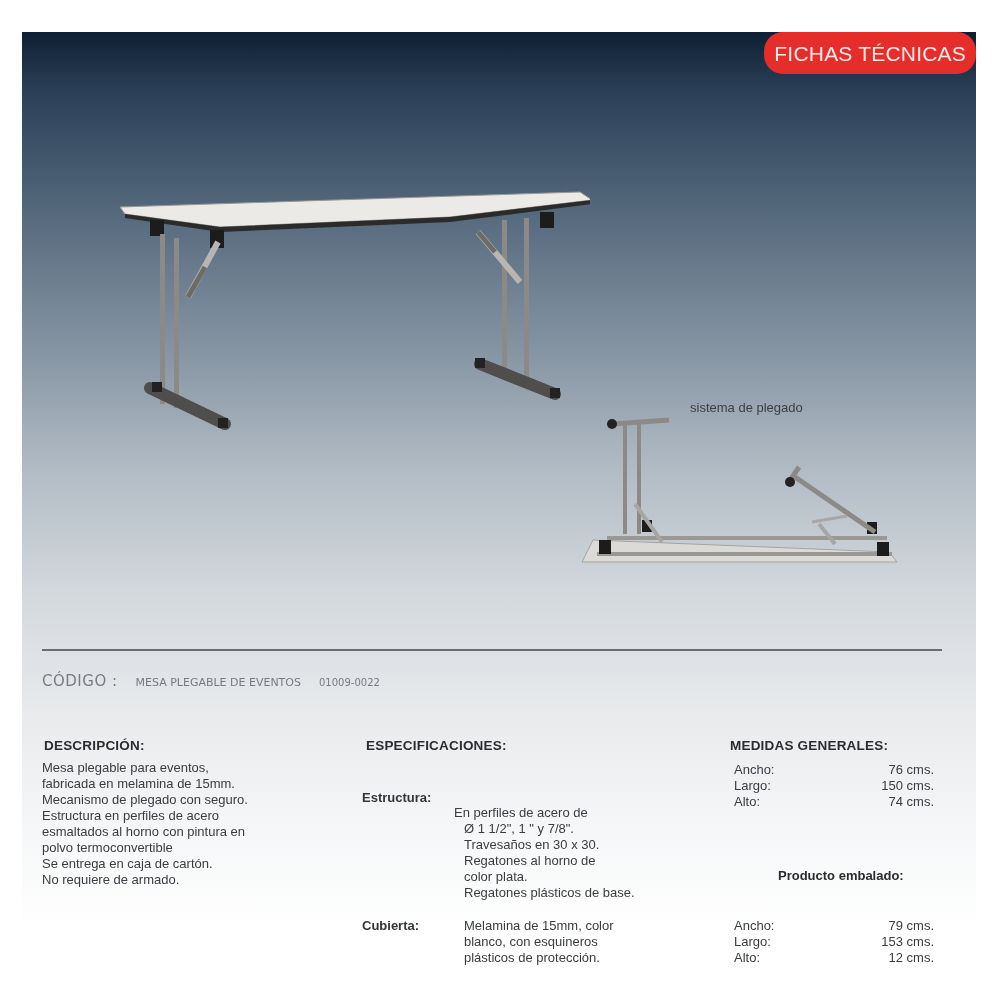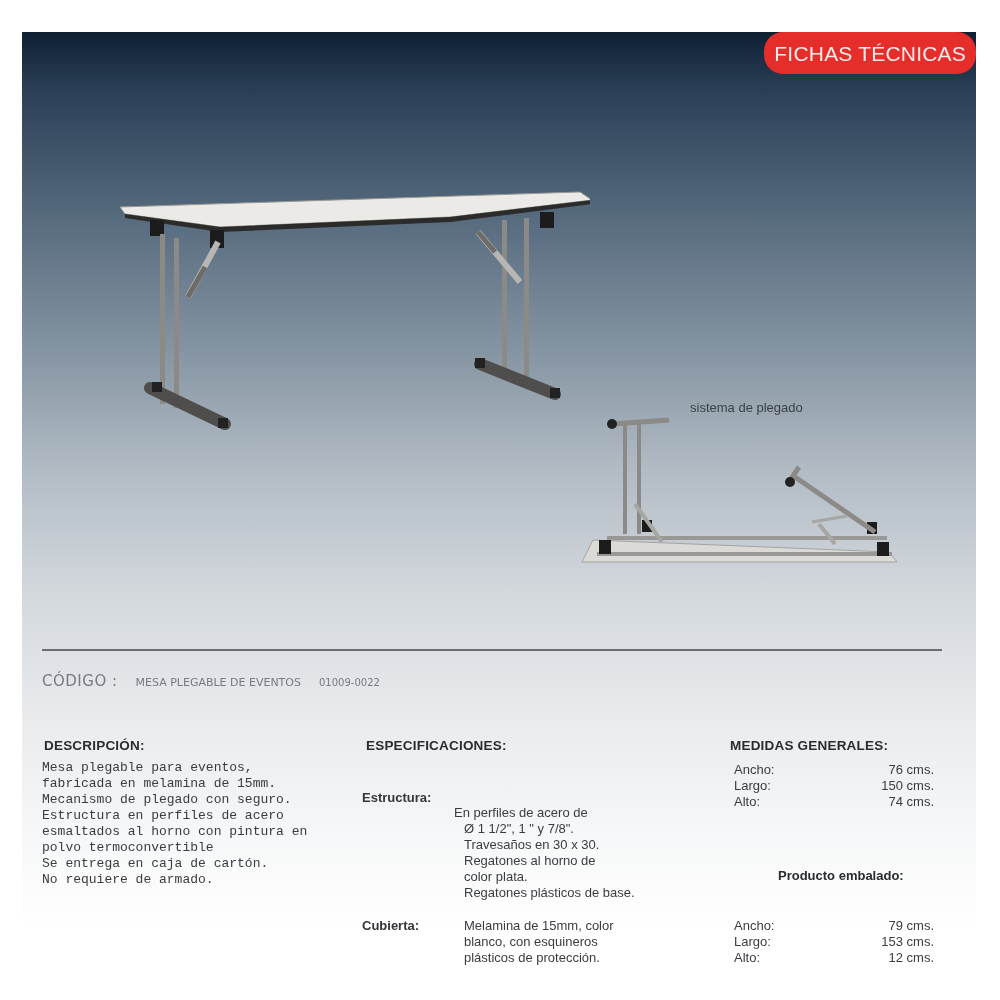--- a/index.html
+++ b/index.html
@@ -17,21 +17,21 @@
   .fold-caption { position: absolute; left: 668px; top: 368px; font-size: 13px; color: #3a3f45; }
   .title-row { position: absolute; left: 24px; top: 570px; display: flex; align-items: center; }
   .title-arrow { width: 0; height: 0; border-top: 19px solid transparent; border-bottom: 19px solid transparent; border-left: 36px solid #e5231e; margin-right: 20px; margin-top: 4px; }
   .title { font-size: 45px; color: #16181a; letter-spacing: 1px; font-family: "DejaVu Sans", sans-serif; font-weight: normal; }
   .rule { position: absolute; left: 20px; top: 617px; width: 900px; height: 2px; background: #6a6e73; }
   .code-row { position: absolute; left: 20px; top: 640px; display: flex; align-items: baseline; color: #777b80; font-family: "DejaVu Sans", sans-serif; }
   .code-label { font-size: 15px; margin-right: 18px; letter-spacing: 0.5px; }
   .code-name { font-size: 11px; margin-right: 18px; }
   .code-num { font-size: 10px; }
   .col-h { position: absolute; font-size: 13.5px; font-weight: bold; color: #2a2c2f; letter-spacing: 0.2px; }
-  .desc { position: absolute; left: 20px; top: 728px; width: 290px; font-size: 13px; line-height: 16px; color: #3a3c40; font-family: Liberation Mono, monospace; }
+  .desc { position: absolute; left: 20px; top: 728px; width: 290px; font-size: 13px; line-height: 16px; color: #3a3c40; }
   .desc div { white-space: nowrap; }
   .spec-label { position: absolute; font-size: 13px; font-weight: bold; color: #34363a; }
   .spec-lines { position: absolute; font-size: 13px; line-height: 16px; color: #3a3c40; }
   .spec-lines div { white-space: nowrap; }
   .meas { position: absolute; left: 712px; width: 200px; font-size: 13px; line-height: 16px; color: #3a3c40; }
   .meas-row { display: flex; justify-content: space-between; align-items: center; }
   .sub-h { position: absolute; left: 712px; font-size: 13px; font-weight: bold; color: #2a2c2f; }
 </style>
 </head>
 <body>

